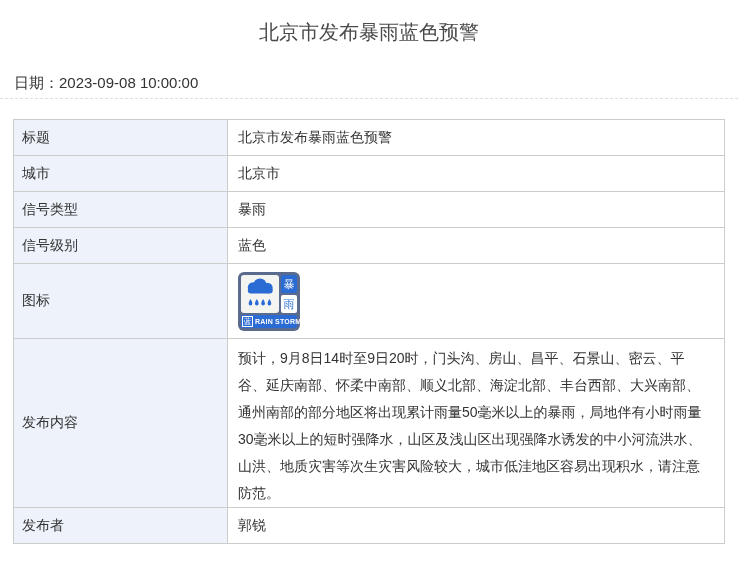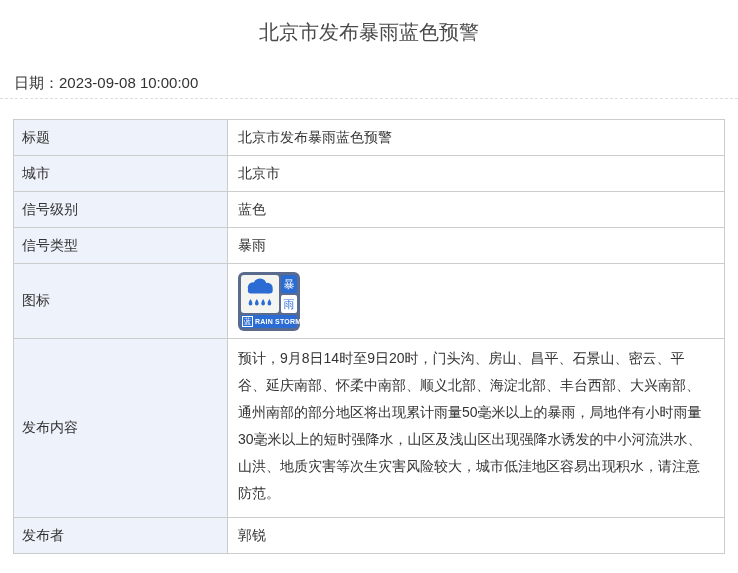--- a/index.html
+++ b/index.html
@@ -50,21 +50,21 @@
     font-family: Liberation Mono, monospace;
   }
   td.value-cell {
     padding: 0 12px 0 10px;
   }
   tr.row-normal td { height: 36px; }
   tr.row-icon td { height: 75px; }
   tr.row-content td { height: 138px; }
   tr.row-content td.value-cell {
     line-height: 27px;
-    padding: 6px 14px 10px 10px;
+    padding: 6px 14px 0 10px;
   }
   
   .ws-icon {
     width: 62px;
     background: #5b6b8e;
     border-radius: 6px;
     padding: 3px;
     margin: 2px 0;
   }
   .ws-top { display: flex; gap: 2px; }
@@ -111,26 +111,26 @@
   <tbody>
     <tr class="row-normal">
       <td class="label-cell">标题</td>
       <td class="value-cell">北京市发布暴雨蓝色预警</td>
     </tr>
     <tr class="row-normal">
       <td class="label-cell">城市</td>
       <td class="value-cell">北京市</td>
     </tr>
     <tr class="row-normal">
+      <td class="label-cell">信号类型</td>
+      <td class="value-cell">暴雨</td>
+    </tr>
+    <tr class="row-normal">
       <td class="label-cell">信号级别</td>
       <td class="value-cell">蓝色</td>
-    </tr>
-    <tr class="row-normal">
-      <td class="label-cell">信号类型</td>
-      <td class="value-cell">暴雨</td>
     </tr>
     <tr class="row-icon">
       <td class="label-cell">图标</td>
       <td class="value-cell">
         <div class="ws-icon">
           <div class="ws-top">
             <div class="ws-cloudbox">
               <svg width="34" height="32" viewBox="0 0 34 32" aria-hidden="true">
                 <g fill="#2a6bd4">
                   <circle cx="10" cy="9.5" r="5.2"></circle>

